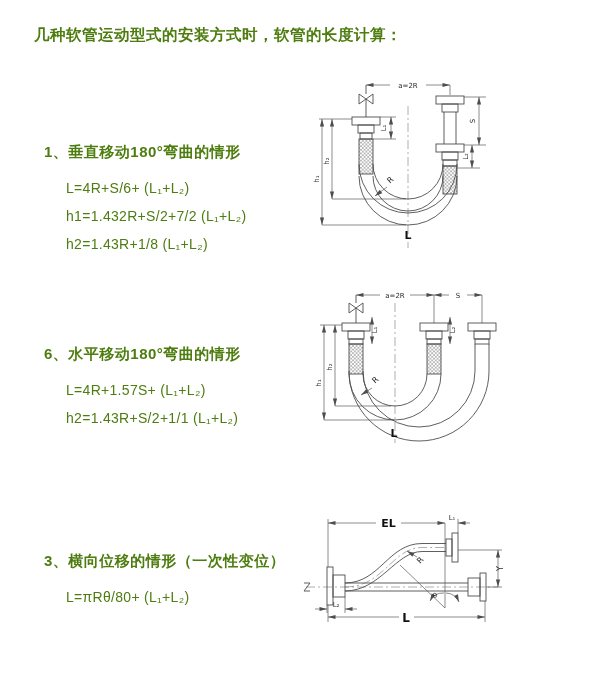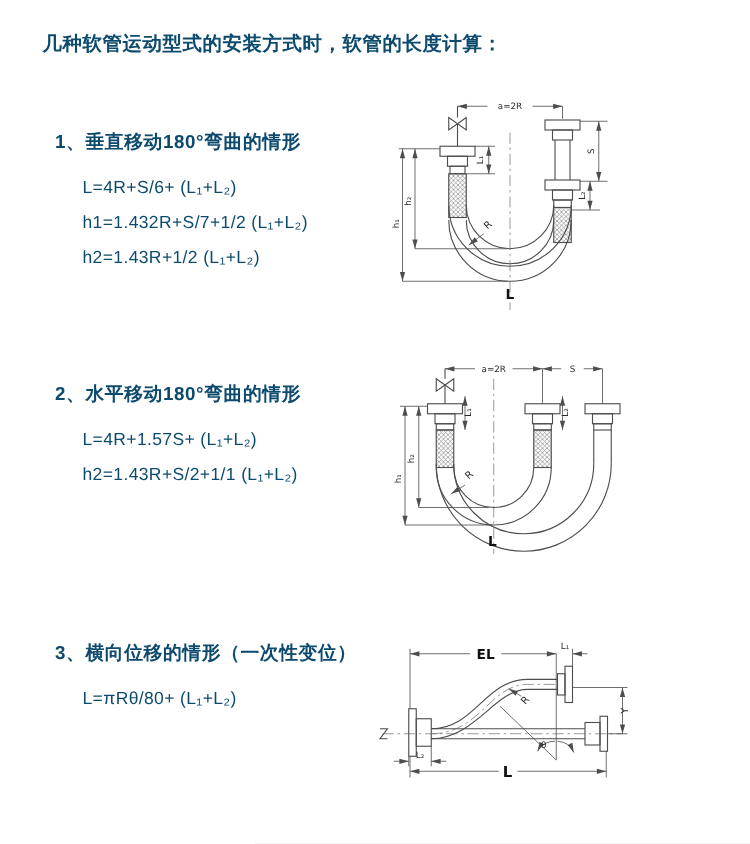--- a/index.html
+++ b/index.html
@@ -1,19 +1,19 @@
 <!DOCTYPE html>
 <html><head>
 <meta charset="utf-8">
 <style>
   html,body{margin:0;padding:0;background:#e8e8e8;}
   .page{position:relative;width:600px;height:675px;background:#ffffff;overflow:hidden;
-        font-family:"Liberation Sans","DejaVu Sans",sans-serif;color:#0c4a6e;}
+        font-family:"Liberation Sans","DejaVu Sans",sans-serif;color:#4d7c0f;}
   .doc-title{position:absolute;left:34px;top:25px;font-size:15.5px;font-weight:bold;letter-spacing:0.5px;}
-  .sec{position:absolute;left:44px;}
+  .sec{position:absolute;left:44px;margin-top:39px;}
   .sec-h{font-size:15px;font-weight:bold;letter-spacing:0.5px;margin:0 0 12px 0;}
   .fx{font-size:14px;line-height:28px;padding-left:22px;letter-spacing:0.3px;white-space:pre;}
   svg.fig{position:absolute;overflow:visible;}
   .s{stroke:#4d4d4d;stroke-width:0.9;fill:none;}
   .dim{stroke:#4d4d4d;stroke-width:0.65;fill:none;}
   .cl{stroke:#6b6b6b;stroke-width:0.55;fill:none;stroke-dasharray:9 3 2 3;}
   .ht{stroke:#4d4d4d;stroke-width:0.9;}
   text{font-family:"DejaVu Sans",sans-serif;fill:#2b2b2b;}
   .dl{font-size:7px;}
   .dm{font-size:8px;}
@@ -23,26 +23,26 @@
 </head>
 <body>
 
 <div class="page">
 
   <div class="doc-title">几种软管运动型式的安装方式时，软管的长度计算：</div>
 
   <div class="sec" style="top:104px">
     <div class="sec-h">1、垂直移动180°弯曲的情形</div>
     <div class="fx">L=4R+S/6+ (L₁+L₂)</div>
-    <div class="fx">h1=1.432R+S/7+1/2 (L₁+L₂)</div>
-    <div class="fx">h2=1.43R+1/2 (L₁+L₂)</div>
+    <div class="fx">h1=1.432R+S/2+7/2 (L₁+L₂)</div>
+    <div class="fx">h2=1.43R+1/8 (L₁+L₂)</div>
   </div>
 
   <div class="sec" style="top:306px">
-    <div class="sec-h">2、水平移动180°弯曲的情形</div>
+    <div class="sec-h">6、水平移动180°弯曲的情形</div>
     <div class="fx">L=4R+1.57S+ (L₁+L₂)</div>
     <div class="fx">h2=1.43R+S/2+1/1 (L₁+L₂)</div>
   </div>
 
   <div class="sec" style="top:513px">
     <div class="sec-h">3、横向位移的情形（一次性变位）</div>
     <div class="fx">L=πRθ/80+ (L₁+L₂)</div>
   </div>
 
   <svg class="fig" style="left:316px;top:76px" width="200" height="182" viewBox="0 0 200 182">

